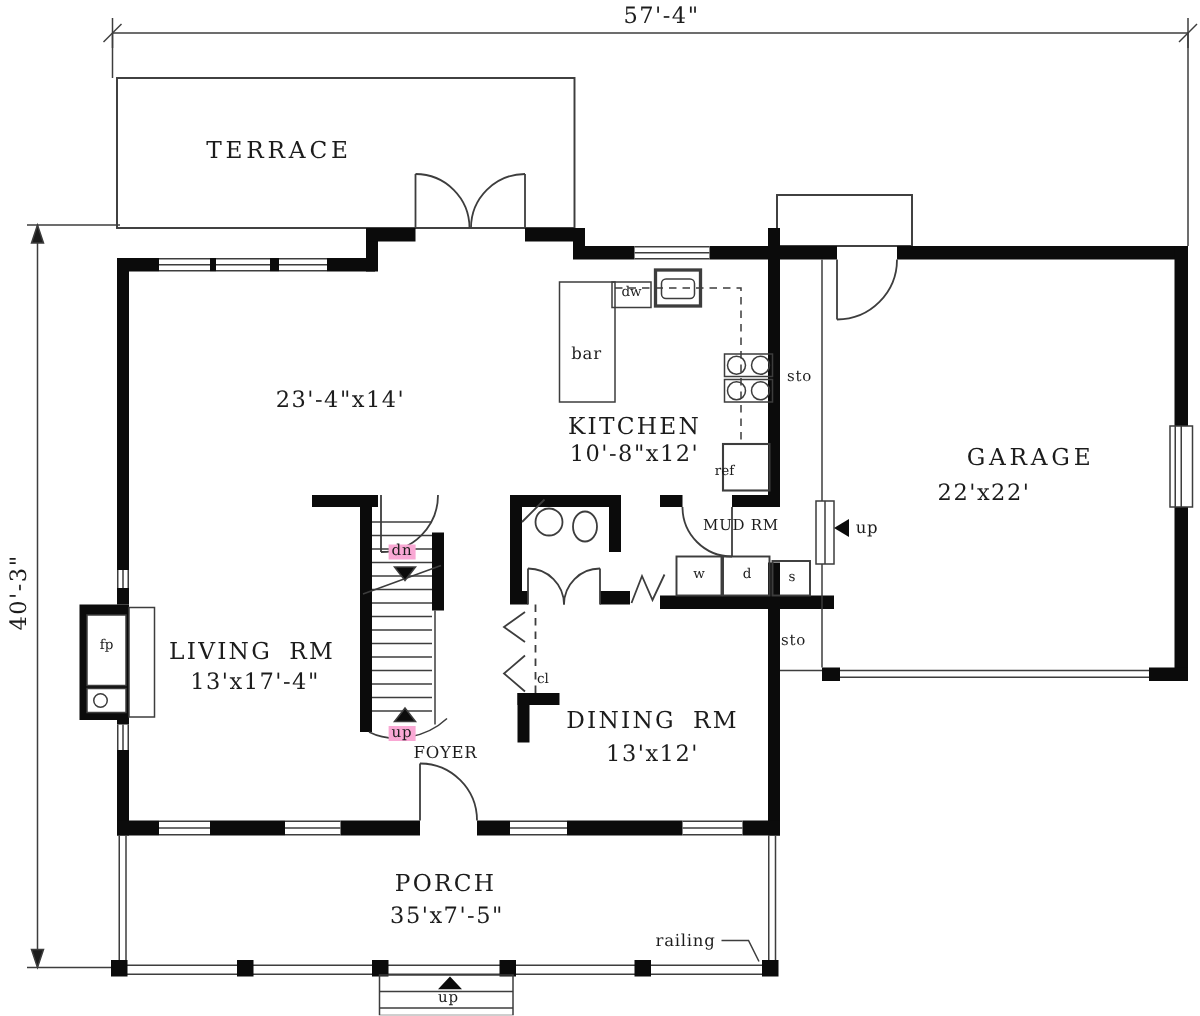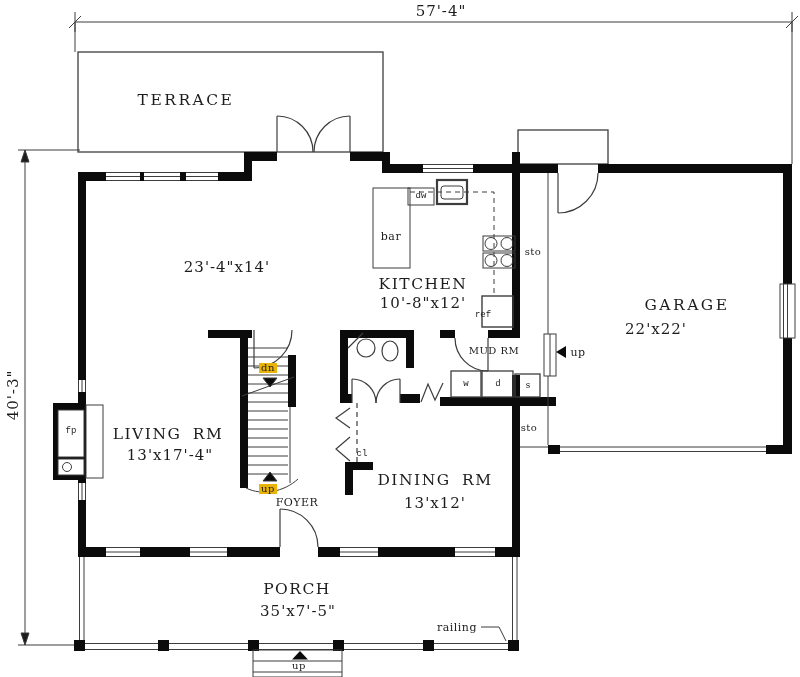--- a/index.html
+++ b/index.html
@@ -4,22 +4,22 @@
 <style>
   html,body{margin:0;padding:0;background:#fff;}
   #plan{position:relative;width:800px;height:677px;background:#ffffff;overflow:hidden;
         font-family:"DejaVu Serif",serif;color:#1c1c1c;}
   #linework{position:absolute;left:0;top:0;}
   .lbl{position:absolute;transform:translate(-50%,-50%);white-space:nowrap;
        font-family:"DejaVu Serif",serif;color:#1c1c1c;line-height:1;}
   .room{font-size:15.5px;letter-spacing:1.5px;word-spacing:5px;}
   .dim{font-size:15px;letter-spacing:1px;}
   .small{font-size:10px;letter-spacing:0.5px;}
-  .tiny{font-size:9px;font-family:Liberation Mono, monospace;}
-  .onbg{background:#eab308;padding:0 2px;}
+  .tiny{font-size:9px;}
+  .onbg{background:#f9a8d4;padding:0 2px;}
   .rot{transform:translate(-50%,-50%) rotate(-90deg);}
 </style>
 </head>
 <body>
 
 <div id="plan">
 
 <svg id="linework" width="800" height="677" viewBox="0 0 800 677">
 
   <g stroke="#3d3d3d" stroke-width="1" fill="#1c1c1c">

